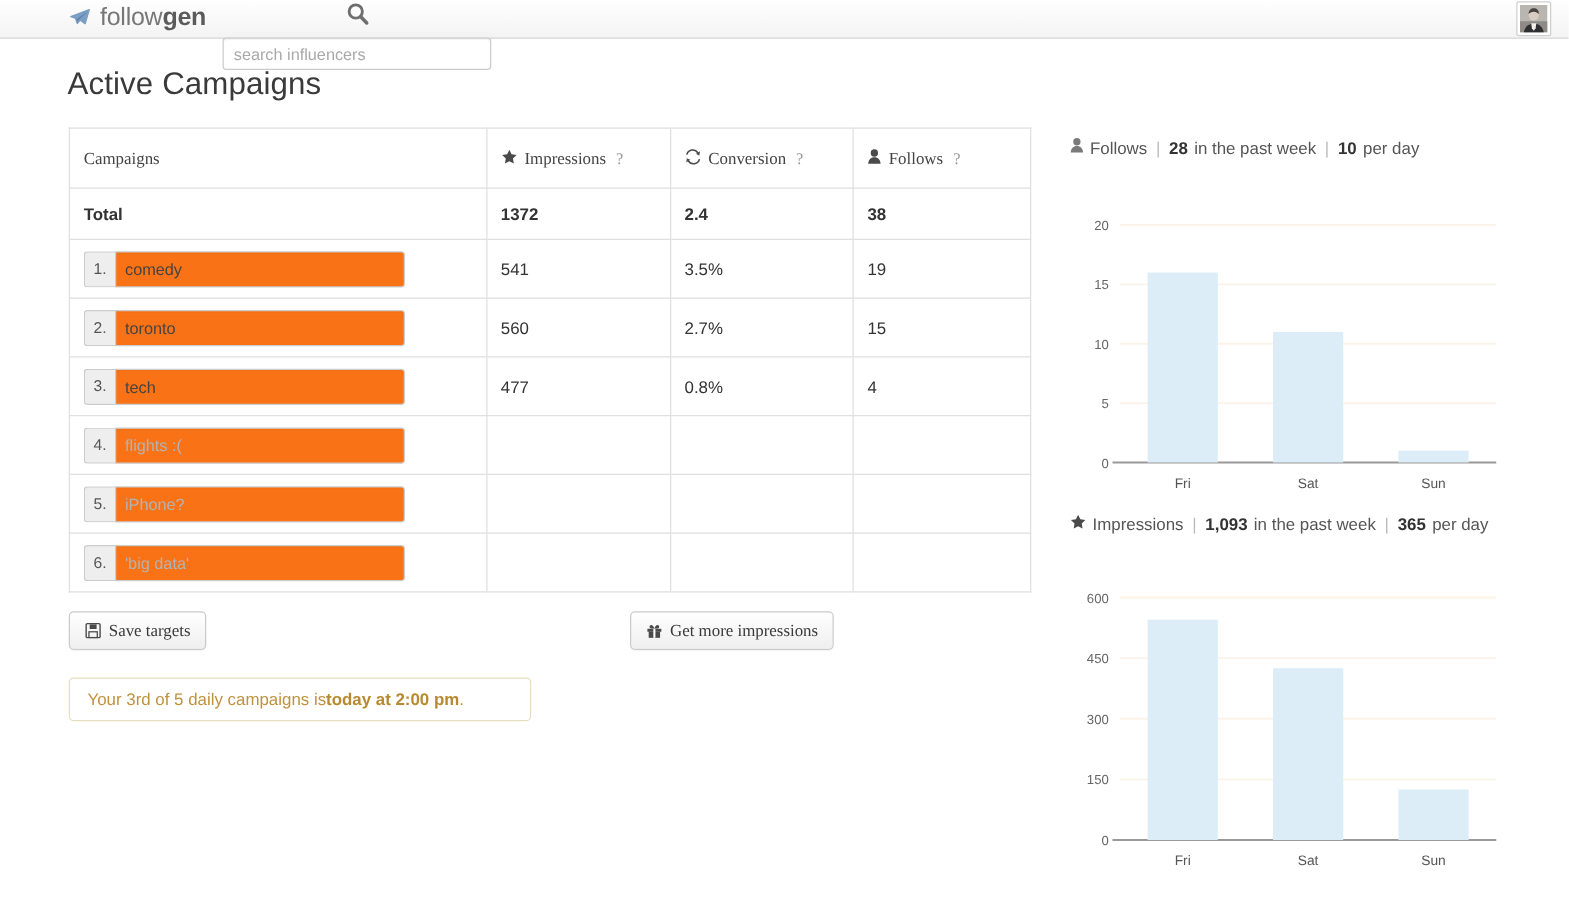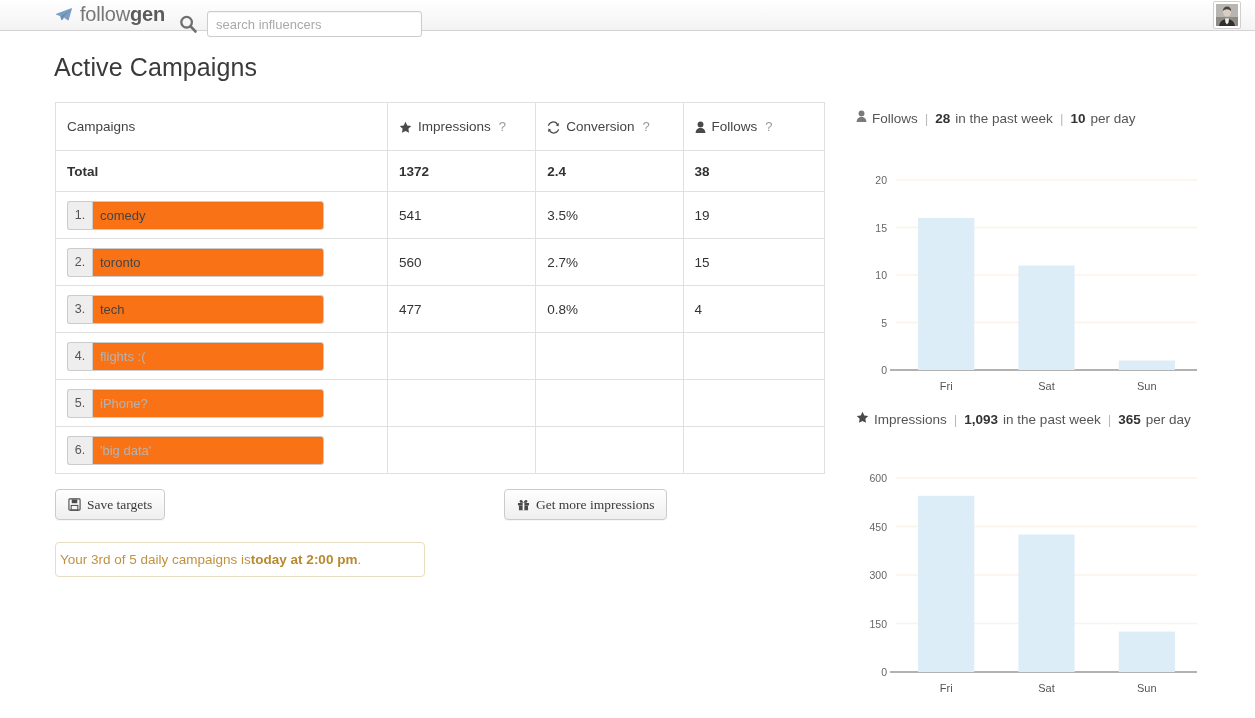--- a/index.html
+++ b/index.html
@@ -23,22 +23,22 @@
   .brand {
     position:absolute; left:55px; top:2px;
     font-size:20px; color:#6b6b6b; letter-spacing:-0.2px;
     display:flex; align-items:center; gap:7px;
     line-height:24px;
   }
   .brand .plane { display:inline-block; width:18px; height:18px; }
   .brand-light { font-weight:400; color:#777; }
   .brand-bold  { font-weight:700; color:#5b5b5b; }
   .search-wrap {
-    position:absolute; left:178px; top:11px;
-    display:flex; align-items:center; gap:9px;
+    position:absolute; left:178px; top:1px;
+    display:flex; align-items:center; gap:9px;flex-direction:column;
   }
   .search-icon { width:20px; height:20px; display:block; }
   #search-input {
     width:215px; height:26px;
     border:1px solid #cccccc; border-radius:3px;
     background:#fff; padding:0 8px;
     font-family:"Liberation Sans", sans-serif; font-size:13px;
     color:#555; outline:none;
     box-shadow:inset 0 1px 1px rgba(0,0,0,.05);
   }
@@ -64,21 +64,21 @@
   }
   #campaign-table td, #campaign-table th {
     border:1px solid #e0e0e0;
     font-size:13.5px; color:#333; text-align:left;
     vertical-align:middle;
     padding:0 11px;
   }
   #campaign-table thead th { height:48px; font-weight:400; color:#444; }
   .col-name   { width:348px; }
   .col-metric { width:154px; }
-  .hdr { display:flex; align-items:flex-end; gap:6px; }
+  .hdr { display:flex; align-items:flex-start; gap:6px;font-family:Liberation Serif, serif; }
   .hdr .q { color:#999; font-size:13px; margin-left:2px; }
   .hdr svg { display:block; }
   tr.total-row td { height:41px; font-weight:700; color:#3d3d3d; font-size:13.5px; }
   tr.data-row td { height:47px; }
   .name-cell { padding:0 11px !important; }
   .input-group { display:flex; align-items:stretch; width:257px; height:29px; }
   .idx {
     width:25px; flex:0 0 25px;
     background:#eeeeee; border:1px solid #cccccc; border-right:0;
     border-radius:3px 0 0 3px;
@@ -114,21 +114,21 @@
   #btn-helper { left:643px; }
   .btn svg { display:block; }
 
   
   #alert-box {
     position:absolute; left:55px; top:542px;
     width:370px; height:35px;
     border:1px solid #e7ddbf; border-radius:4px;
     background:#ffffff;
     display:flex; align-items:center;
-    padding:0 4px;
+    padding:0 14px;
     font-size:13.5px; color:#c0923f;
   }
   #alert-box b { color:#b88a2f; font-weight:700; }
 
   
   .chart-caption {
     position:absolute; left:856px;
     font-size:13.5px; color:#555;
     display:flex; align-items:center; gap:5px; white-space:nowrap;
   }

